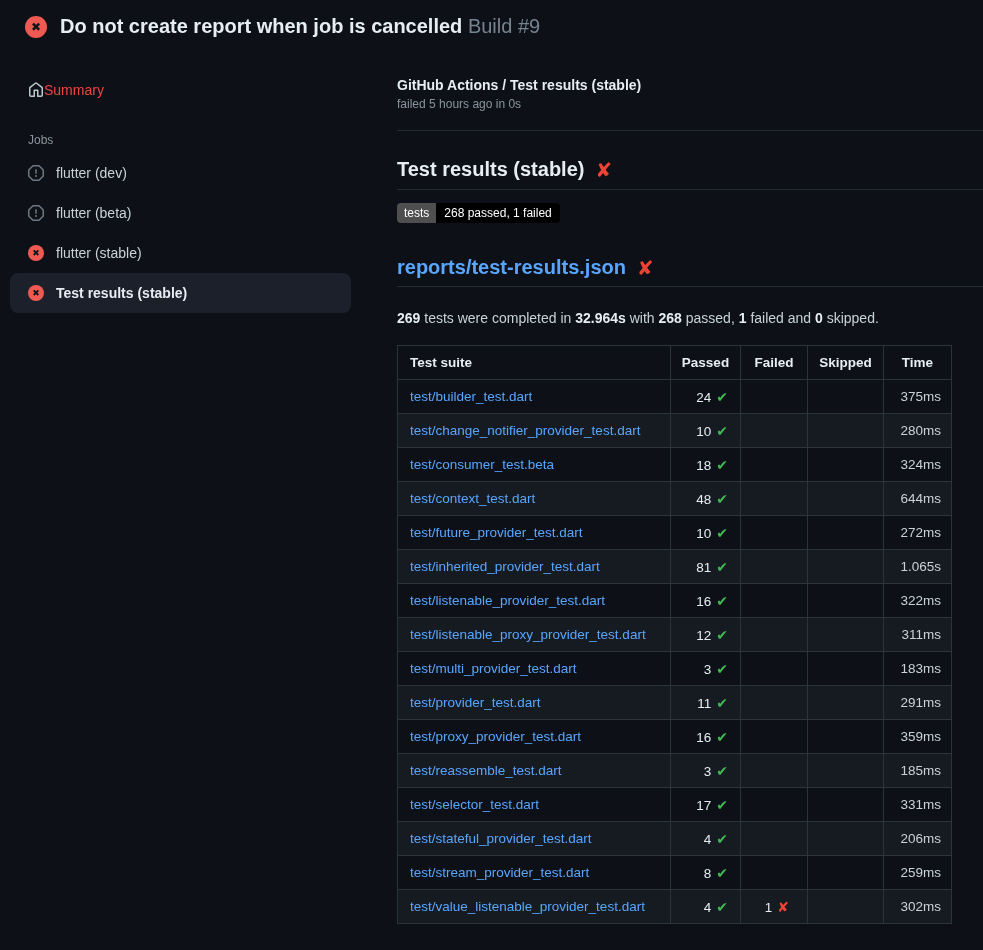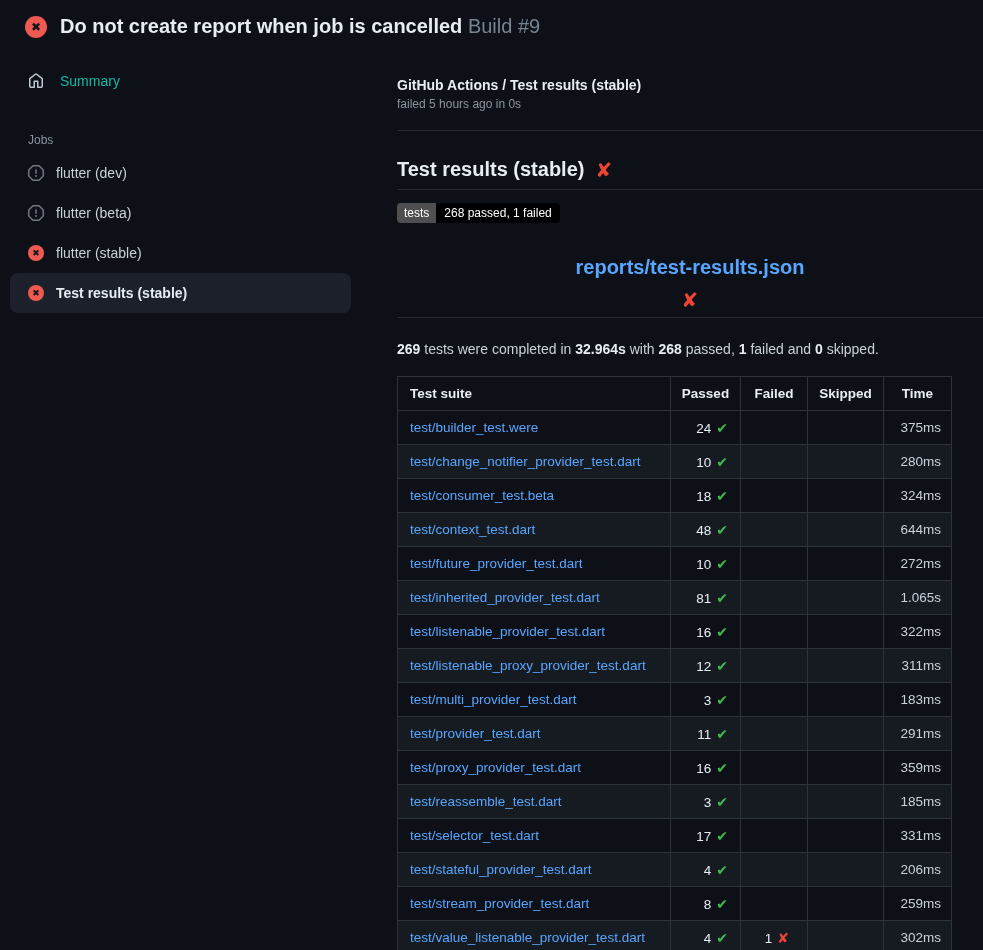--- a/index.html
+++ b/index.html
@@ -43,23 +43,23 @@
   .build-no { font-size: 20px; font-weight: 400; color: #768390; }
 
   
   .layout { display: flex; align-items: flex-start; }
 
   aside {
     width: 375px; flex: 0 0 375px;
     padding: 22px 24px 0 10px;
   }
   .side-item {
-    display: flex; gap: 16px;
+    display: flex; align-items: center; gap: 0;
     height: 34px; padding: 0 18px;
-    font-size: 14px; color: #14b8a6;
+    font-size: 14px; color: #ef4444;
     border-radius: 8px; cursor: pointer;
   }
   .side-item svg { flex: 0 0 auto; }
   .jobs-label {
     margin: 26px 0 6px 18px;
     font-size: 12px; color: var(--text-muted);
   }
   .job-item {
     display: flex; align-items: center; gap: 12px;
     height: 40px; padding: 0 18px;
@@ -93,21 +93,21 @@
     font-size: 12px; line-height: 20px; height: 20px;
     color: #ffffff;
   }
   .badge-label { background: #4f4f4f; padding: 0 7px; }
   .badge-value { background: #000000; padding: 0 8px; }
 
   .report-heading {
     margin: 33px 0 0; padding-bottom: 7px;
     border-bottom: 1px solid var(--border);
     font-size: 20px; font-weight: 700;
-    display: flex; align-items: center; gap: 11px; flex-direction: column;
+    display: flex; align-items: center; gap: 11px;
   }
   .report-heading a { color: var(--link); text-decoration: none; }
 
   .summary-line { margin: 23px 0 0; font-size: 14px; color: #c9d1d9; }
   .summary-line strong { color: var(--text-bright); }
 
   
   table.results {
     margin-top: 19px;
     width: 554px;
@@ -220,21 +220,21 @@
         <tr id="results-head-row">
             <th class="col-suite">Test suite</th>
             <th class="col-passed">Passed</th>
             <th class="col-failed">Failed</th>
             <th class="col-skipped">Skipped</th>
             <th class="col-time">Time</th>
           </tr>
       </thead>
       <tbody id="results-body">
           <tr>
-            <td class="cell-suite"><a href="#">test/builder_test.were</a></td>
+            <td class="cell-suite"><a href="#">test/builder_test.dart</a></td>
             <td class="cell-passed"><span class="num">24</span><span class="check">✔</span></td>
             <td class="cell-failed"></td>
             <td class="cell-skipped"></td>
             <td class="cell-time">375ms</td>
           </tr>
           <tr>
             <td class="cell-suite"><a href="#">test/change_notifier_provider_test.dart</a></td>
             <td class="cell-passed"><span class="num">10</span><span class="check">✔</span></td>
             <td class="cell-failed"></td>
             <td class="cell-skipped"></td>

